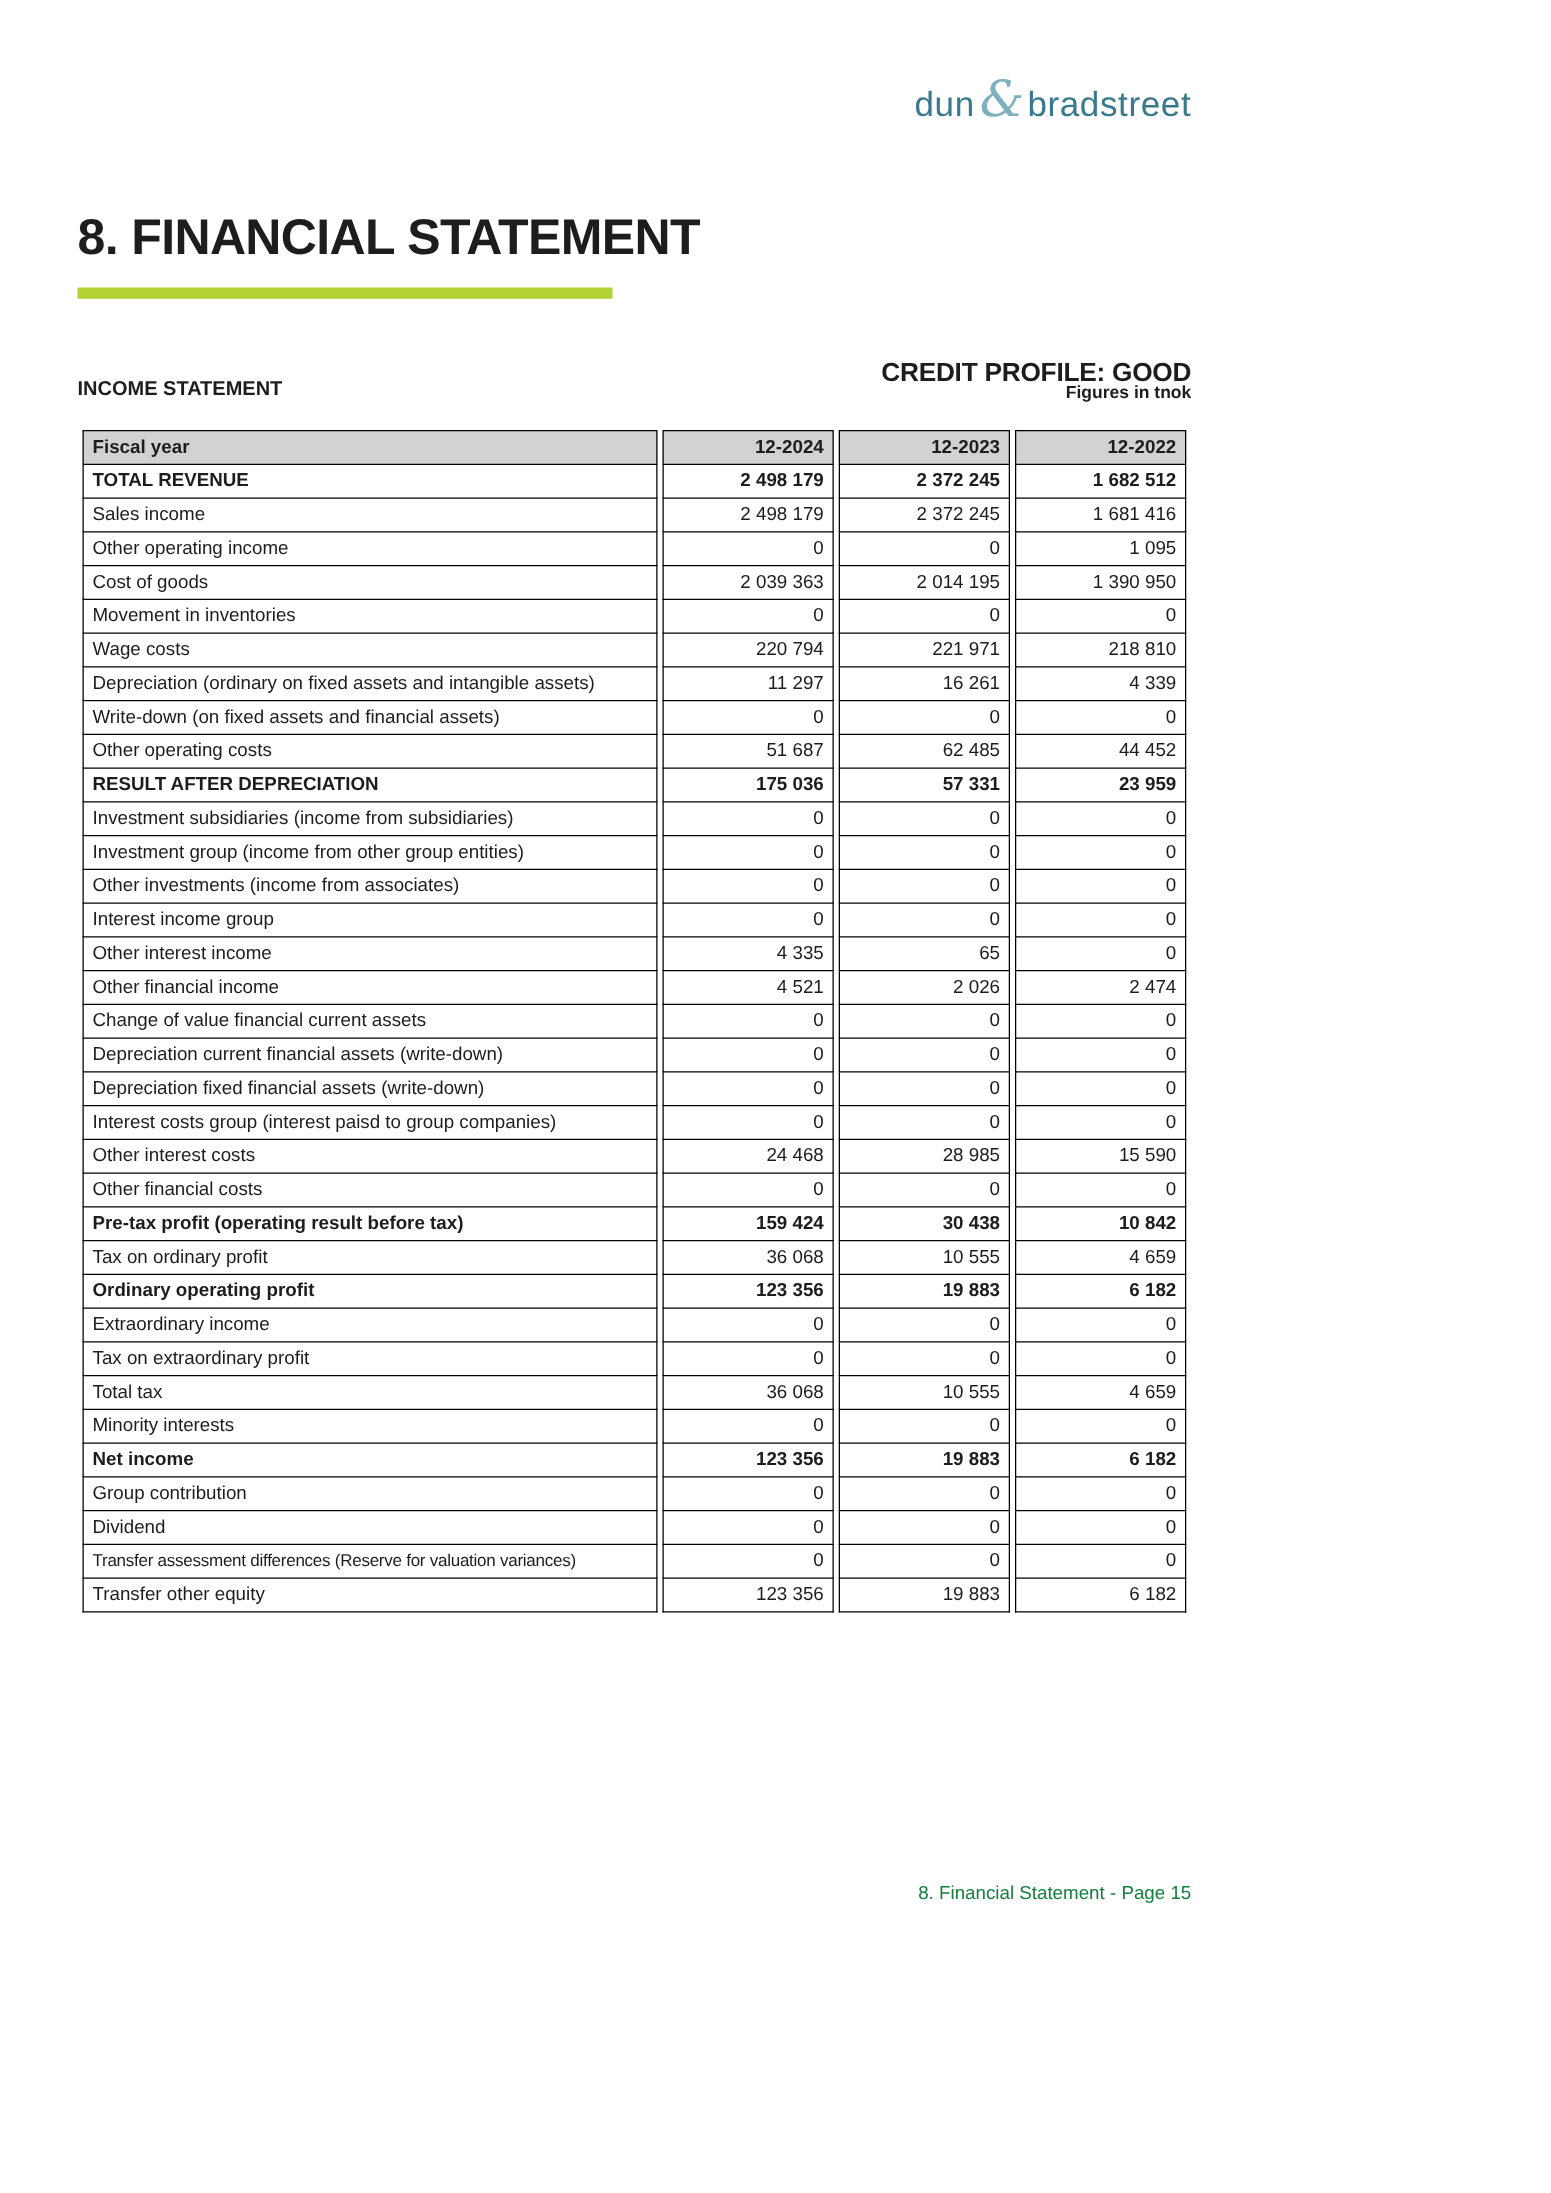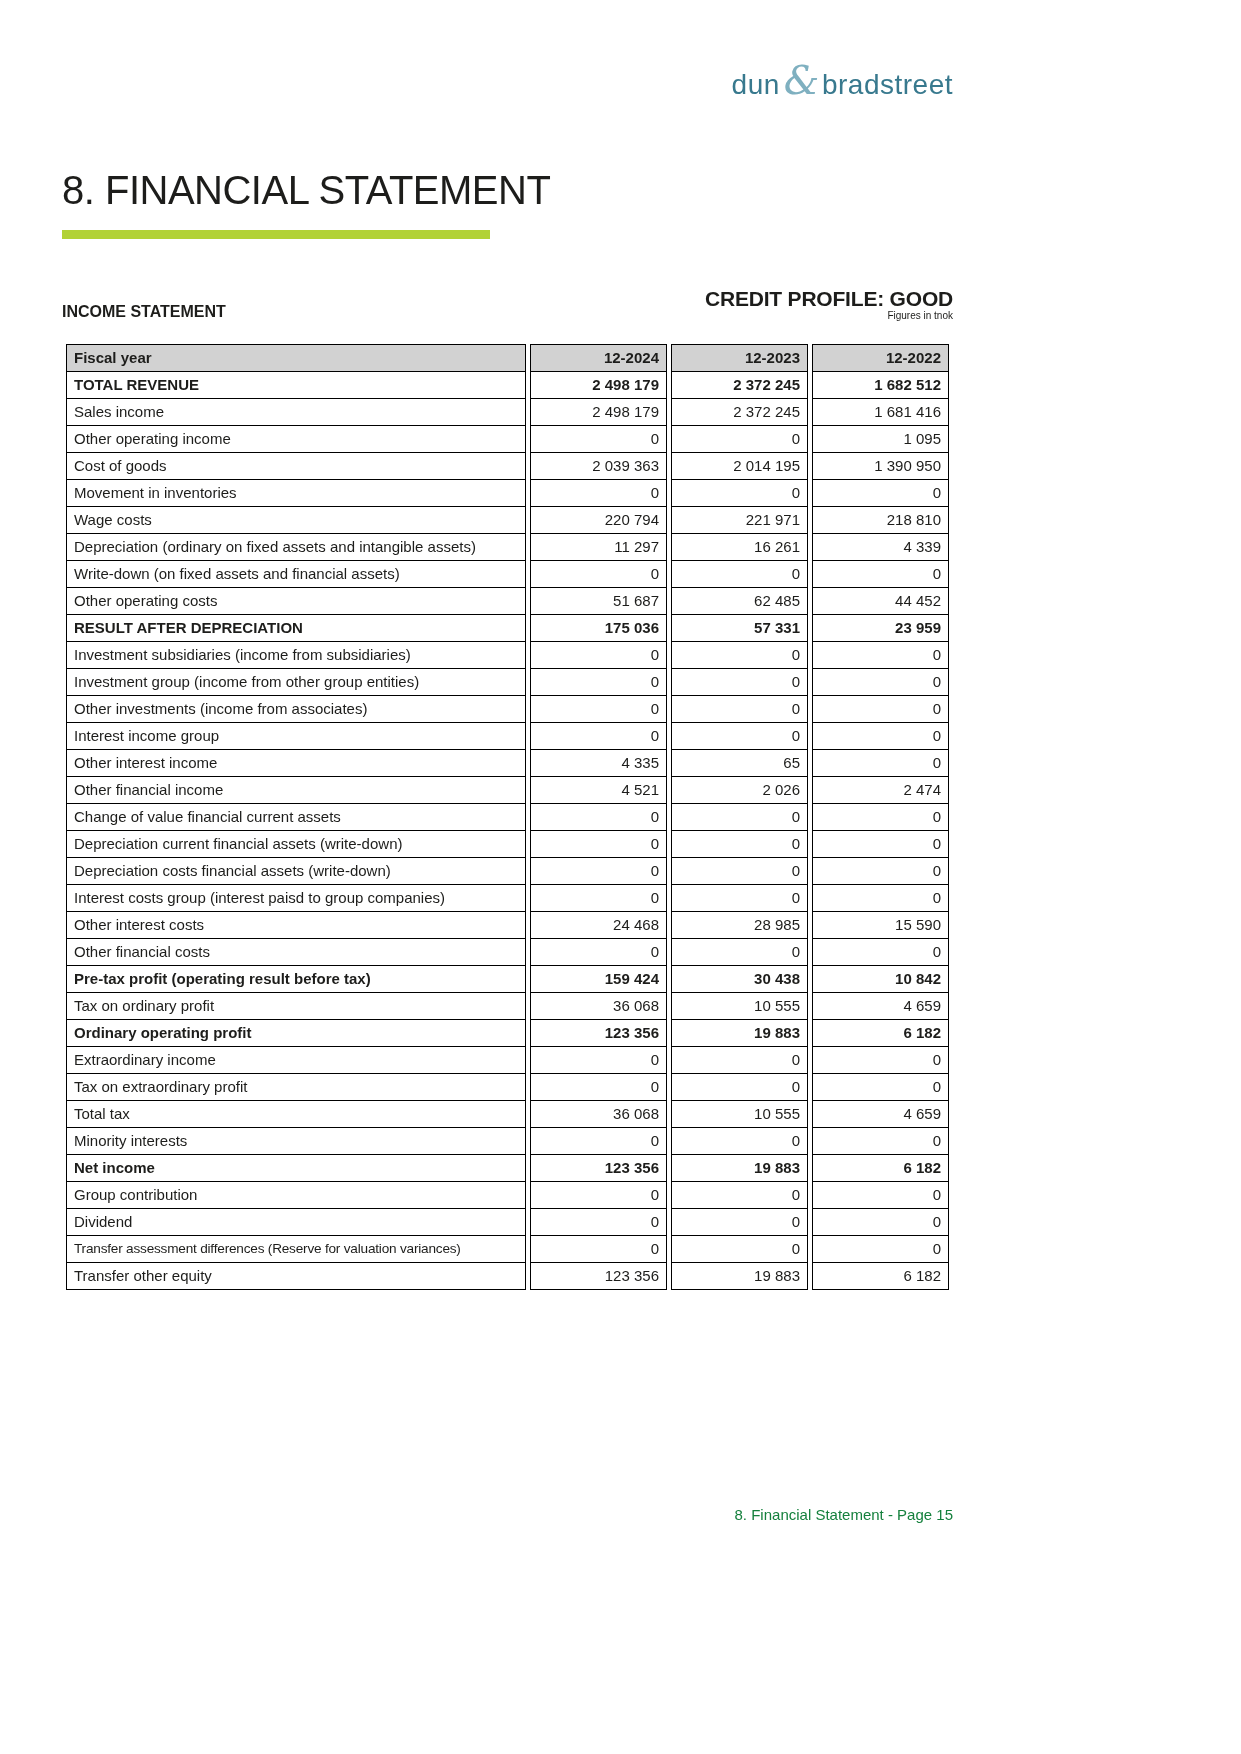--- a/index.html
+++ b/index.html
@@ -34,21 +34,21 @@
     color: var(--logo-amp, #7fb0c0);
     margin: 0 2px 0 4px;
     font-weight: 400;
   }
 
   
   .page-title {
     position: absolute;
     top: 168px; left: 62px;
     font-size: 40px;
-    font-weight: 400;
+    font-weight: 700;
     letter-spacing: -0.5px;
     color: #1d1d1b;
   }
   .green-bar {
     position: absolute;
     top: 230px; left: 62px;
     width: 428px; height: 9px;
     background: var(--accent-green, #b2d235);
   }
 
@@ -62,21 +62,21 @@
   }
   .meta-row {
     position: absolute;
     top: 303px; left: 62px;
     width: 891px;
     display: flex;
     justify-content: space-between;
     align-items: flex-end;
   }
   .section-title { font-size: 16px; font-weight: bold; }
-  .figures-note { font-size: 10px; font-weight: normal; }
+  .figures-note { font-size: 14px; font-weight: bold; }
 
   
   .table-wrap {
     position: absolute;
     top: 344px; left: 62px;
     width: 891px;
   }
   table.fin-table {
     width: 891px;
     table-layout: fixed;
@@ -255,21 +255,21 @@
             <td class="num-cell">0</td>
             <td class="num-cell">0</td>
           </tr>
           <tr>
             <td class="label-cell">Depreciation current financial assets (write-down)</td>
             <td class="num-cell">0</td>
             <td class="num-cell">0</td>
             <td class="num-cell">0</td>
           </tr>
           <tr>
-            <td class="label-cell">Depreciation costs financial assets (write-down)</td>
+            <td class="label-cell">Depreciation fixed financial assets (write-down)</td>
             <td class="num-cell">0</td>
             <td class="num-cell">0</td>
             <td class="num-cell">0</td>
           </tr>
           <tr>
             <td class="label-cell">Interest costs group (interest paisd to group companies)</td>
             <td class="num-cell">0</td>
             <td class="num-cell">0</td>
             <td class="num-cell">0</td>
           </tr>

